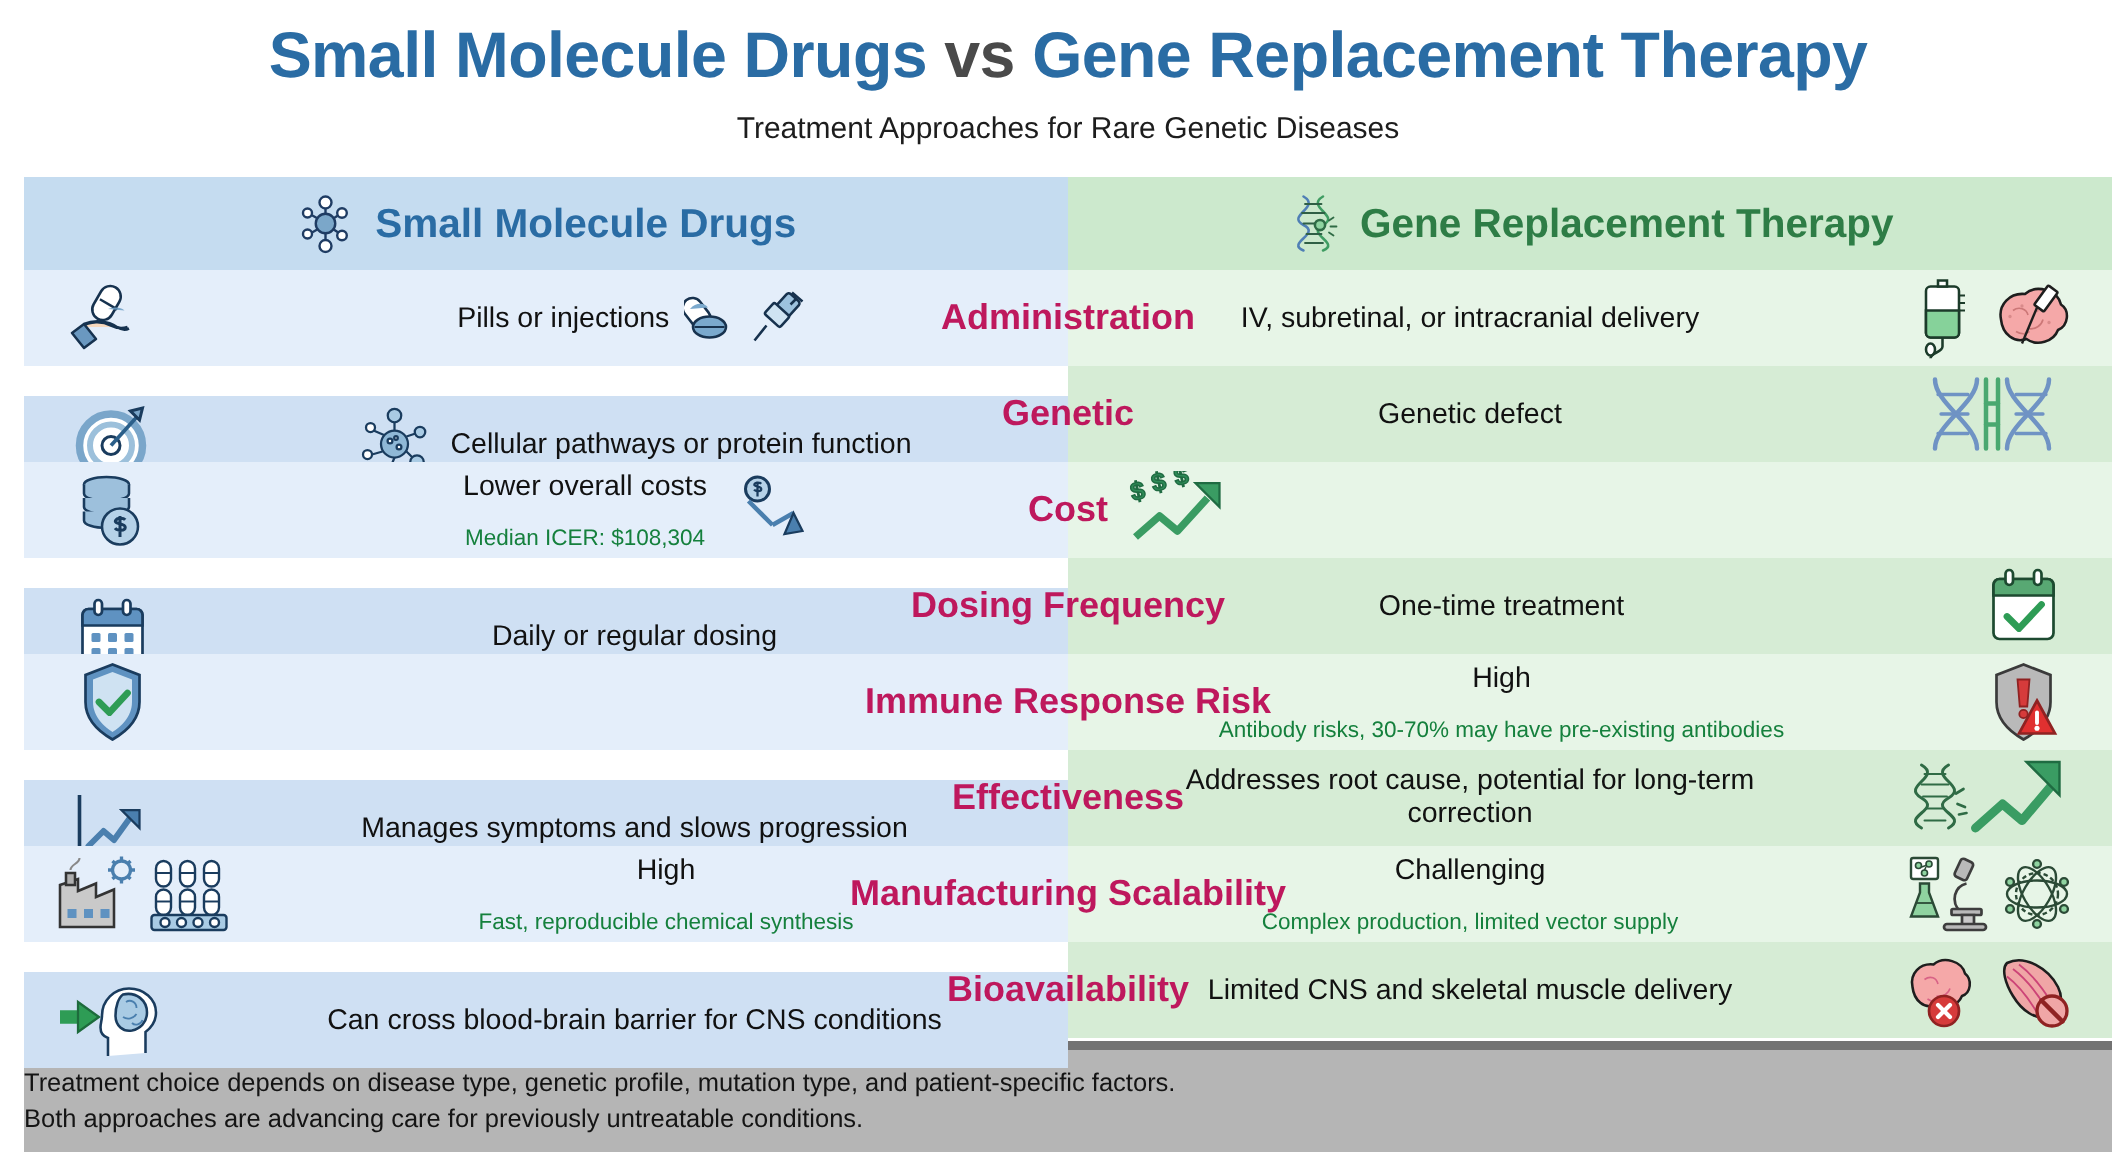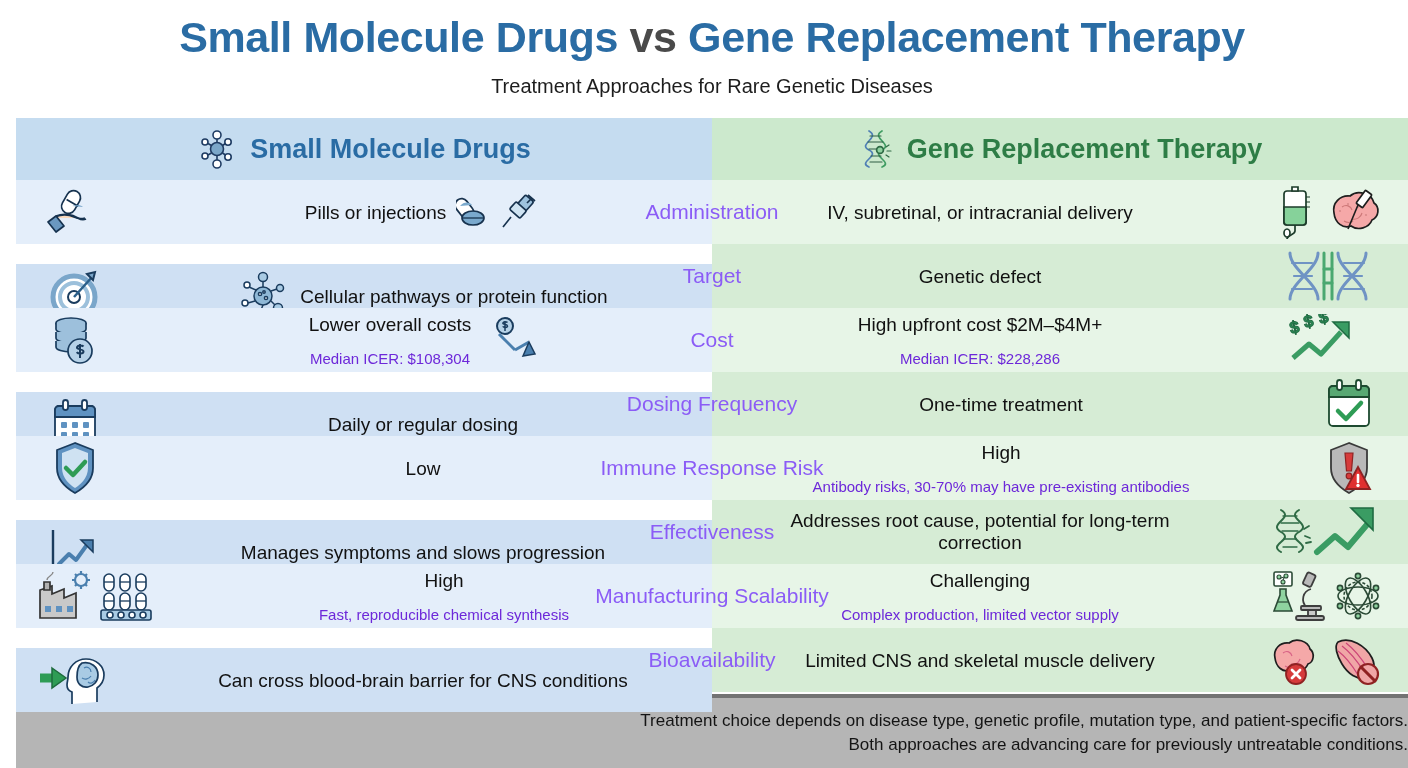--- a/index.html
+++ b/index.html
@@ -42,32 +42,32 @@
   .row.even .cell.right { background: #d6ecd5; }
 
   .icon-slot { width: 118px; flex: 0 0 auto; display: flex; align-items: center;
                justify-content: center; gap: 4px; height: 100%; }
   .icon-slot.wide { width: 160px; }
   .text-slot { flex: 1 1 auto; display: flex; flex-direction: column;
                align-items: center; justify-content: center; padding: 0 6px; }
   .text-slot.row-inline { flex-direction: row; gap: 10px; }
   .val-main { font-size: 19px; color: #111; line-height: 23px; text-align: center; white-space: nowrap; }
   .val-main.wrap { white-space: normal; line-height: 22px; }
-  .val-sub { font-size: 15px; color: #6d28d9; line-height: 19px; text-align: center; white-space: nowrap; margin-top: 13px; }
+  .val-sub { font-size: 15px; color: #15803d; line-height: 19px; text-align: center; white-space: nowrap; margin-top: 13px; }
 
   .feature { position: absolute; left: 50%; top: 0; transform: translateX(-50%);
              height: 100%; display: flex; align-items: center; justify-content: center;
              z-index: 5; pointer-events: none; }
-  .feature span { font-size: 21px; font-weight: normal; color: #8b5cf6; white-space: nowrap; }
+  .feature span { font-size: 24px; font-weight: bold; color: #be185d; white-space: nowrap; }
 
   .inline-ic { display: inline-flex; align-items: center; gap: 3px; }
 
   
   .footer { height: 74px; background: #b5b5b5; display: flex; flex-direction: column;
-            align-items: flex-end; justify-content: center; border-top: 4px solid #737373; }
+            align-items: flex-start; justify-content: center; border-top: 6px solid #737373; }
   .footer div { font-size: 17px; color: #141414; line-height: 24px; white-space: nowrap; }
 
   svg { display: block; }
 </style>
 </head>
 <body>
 
 <div class="page">
 
   <div class="titlebar">
@@ -217,21 +217,21 @@
               <circle cx="7" cy="33" r="3" fill="#ffffff"></circle>
                   <circle cx="9" cy="15" r="3" fill="#ffffff"></circle>
               <path d="M25 17v-5M33 21l6-2M33 31l4 4M25 35l-2 5M17 31l-7 2M18 20l-7-3"></path>
             </g>
               </svg>
           </span>
           <span class="val-main">Cellular pathways or protein function</span>
         </div>
       </div>
       <div class="feature">
-          <span>Target</span>
+          <span>Genetic</span>
         </div>
       <div class="cell right">
         <div class="text-slot">
           <span class="val-main">Genetic defect</span>
         </div>
         <div class="icon-slot wide">
           <svg width="96" height="54" viewBox="0 0 96 54">
               <g fill="none" stroke-width="3" stroke-linecap="round">
             <path d="M10 4c0 16 28 30 28 46M10 50c0-16 28-30 28-46" stroke="#6f93c4"></path>
             <path d="M86 4c0 16-28 30-28 46M86 50c0-16-28-30-28-46" stroke="#6f93c4"></path>
@@ -275,24 +275,20 @@
               <path d="M42 26l6 12-12 2z" fill="#4a7fae" stroke="#1a3c5e" stroke-width="1.5"></path>
             </g>
               </svg>
           </span>
         </div>
       </div>
       <div class="feature">
           <span>Cost</span>
         </div>
       <div class="cell right">
-        <div class="text-slot">
-          <span class="val-main">High upfront cost $2M–$4M+</span>
-          <span class="val-sub">Median ICER: $228,286</span>
-        </div>
         <div class="icon-slot wide">
           <svg width="78" height="52" viewBox="0 0 78 52">
               <g stroke="#1f6b42" stroke-width="2" fill="none">
             <g font-family="Liberation Sans" font-size="17" font-weight="bold" fill="#2e8b57" stroke="#1f6b42" stroke-width="1">
               <text x="2" y="20" transform="rotate(-12 2 20)">$</text>
               <text x="16" y="14" transform="rotate(-12 16 14)">$</text>
               <text x="31" y="10" transform="rotate(-12 31 10)">$</text>
             </g>
             <path d="M4 44l16-14 12 10 20-22" stroke="#3a9c63" stroke-width="5" stroke-linejoin="round"></path>
             <path d="M44 8h16v16z" fill="#3a9c63" stroke="#1f6b42" stroke-width="1.5"></path>
@@ -350,23 +346,20 @@
     <div class="row odd">
       <div class="cell left">
         <div class="icon-slot">
           <svg width="48" height="54" viewBox="0 0 48 54">
               <g stroke="#1a3c5e" stroke-width="1.8">
             <path d="M24 2L6 9v18c0 13 11 21 18 25 7-4 18-12 18-25V9z" fill="#5f92c1"></path>
             <path d="M24 7L11 12v15c0 10 8 17 13 20 5-3 13-10 13-20V12z" fill="#cfe2f2" stroke="none"></path>
             <path d="M15 27l7 7 12-13" fill="none" stroke="#2e9c55" stroke-width="4.5" stroke-linecap="round" stroke-linejoin="round"></path>
           </g>
             </svg>
-        </div>
-        <div class="text-slot">
-          <span class="val-main">Low</span>
         </div>
       </div>
       <div class="feature">
           <span>Immune Response Risk</span>
         </div>
       <div class="cell right">
         <div class="text-slot">
           <span class="val-main">High</span>
           <span class="val-sub">Antibody risks, 30-70% may have pre-existing antibodies</span>
         </div>

